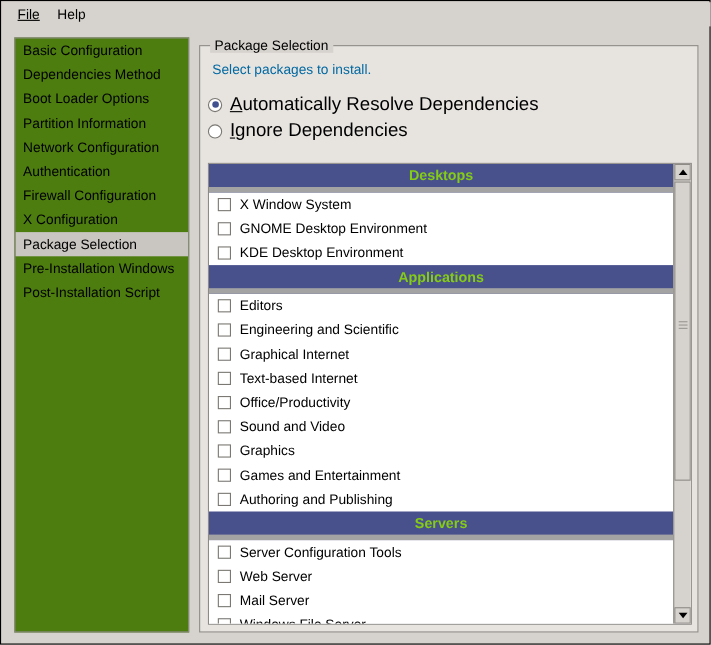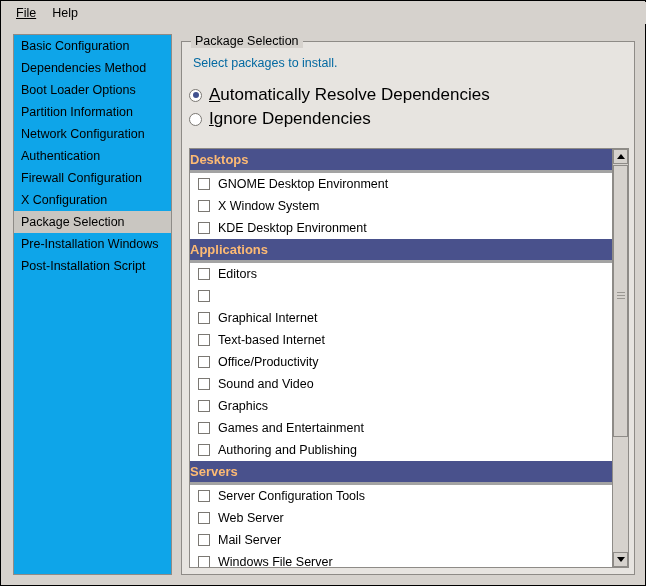--- a/index.html
+++ b/index.html
@@ -45,21 +45,21 @@
   }
   .menu-item u {
     text-decoration: underline;
   }
   
   .left-panel {
     position: absolute;
     left: 12px; top: 33px;
     width: 159px;
     height: 541px;
-    background: #0ea5e9;
+    background: #4d7c0f;
     border: 1px solid #8e8b87;
     box-sizing: border-box;
     overflow: hidden;
   }
   .left-item {
     height: 22px;
     line-height: 22px;
     padding-left: 7px;
     font-size: 12.5px;
     color: #000;
@@ -144,24 +144,25 @@
     width: 422px;
     height: 418px;
     background: #ffffff;
     overflow: hidden;
     position: relative;
   }
   .group-header {
     height: 21px;
     line-height: 21px;
     background: #49518c;
-    color: #fdba74;
+    color: #84cc16;
     font-weight: bold;
     font-size: 13px;
-    border-bottom: 3px solid #a3a3a3;
+    text-align: center;
+    border-bottom: 5px solid #a3a3a3;
   }
   .pkg-row {
     height: 22px;
     display: flex;
     align-items: center;
     padding-left: 8px;
     font-size: 12.5px;
     cursor: default;
   }
   .checkbox {
@@ -276,38 +277,39 @@
     <span class="radio-outer"></span>
     <span class="radio-label"><u>I</u><span>gnore Dependencies</span></span>
   </div>
 
   <div class="list-frame">
     <div class="list-body">
 
       <div class="group-header">Desktops</div>
       <div class="pkg-row">
         <span class="checkbox"></span>
+        <span>X Window System</span>
+      </div>
+      <div class="pkg-row">
+        <span class="checkbox"></span>
         <span>GNOME Desktop Environment</span>
       </div>
       <div class="pkg-row">
         <span class="checkbox"></span>
-        <span>X Window System</span>
-      </div>
-      <div class="pkg-row">
-        <span class="checkbox"></span>
         <span>KDE Desktop Environment</span>
       </div>
 
       <div class="group-header">Applications</div>
       <div class="pkg-row">
         <span class="checkbox"></span>
         <span>Editors</span>
       </div>
       <div class="pkg-row">
         <span class="checkbox"></span>
+        <span>Engineering and Scientific</span>
       </div>
       <div class="pkg-row">
         <span class="checkbox"></span>
         <span>Graphical Internet</span>
       </div>
       <div class="pkg-row">
         <span class="checkbox"></span>
         <span>Text-based Internet</span>
       </div>
       <div class="pkg-row">

